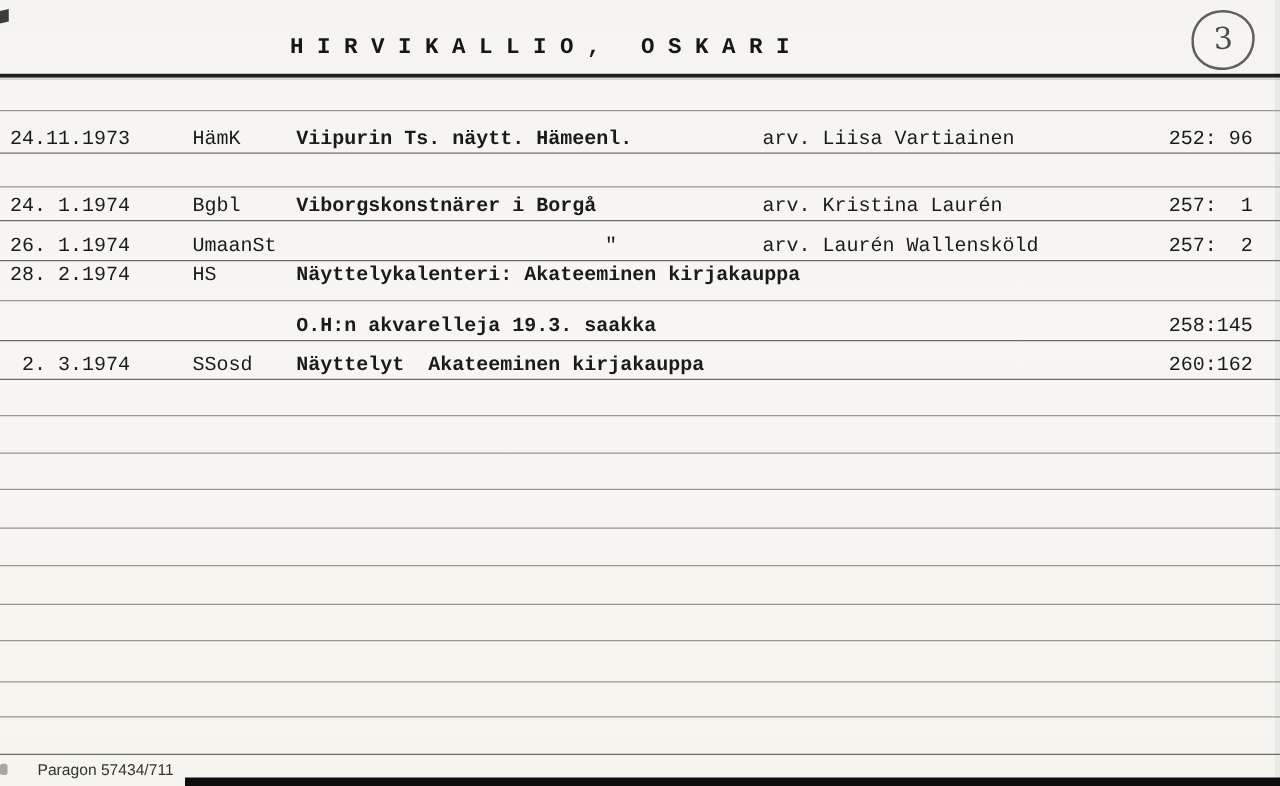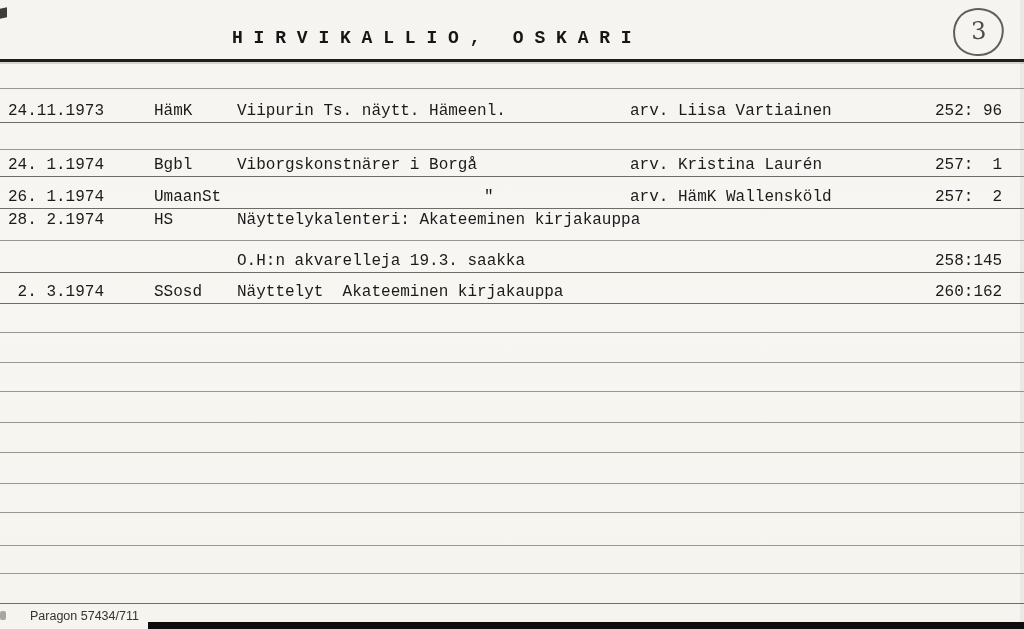--- a/index.html
+++ b/index.html
@@ -56,23 +56,23 @@
     padding-left: 48px;
   }
   .c {
     position: absolute;
     top: 0;
     white-space: pre;
     color: #1b1b1b;
   }
   .c.date  { left: 8px;   }
   .c.src   { left: 136px; margin-left: 18px; }
-  .c.desc  { left: 237px; }
+  .c.desc  { left: 237px; font-weight: bold; }
   .c.ditto { left: 484px; }
-  .c.rev   { left: 610px; margin-left: 20px; }
+  .c.rev   { left: 610px; }
   .c.ref   { left: 935px; text-align: right; }
   .page-circle {
     position: absolute;
     left: 953px;
     top: 8px;
     width: 47px;
     height: 44px;
     border: 2px solid #5f5f5c;
     border-radius: 47% 53% 49% 51% / 52% 48% 54% 46%;
     transform: rotate(-7deg);
@@ -170,21 +170,21 @@
     <span class="c desc">Viborgskonstnärer i Borgå</span>
     <span class="c ditto"></span>
     <span class="c rev">arv. Kristina Laurén</span>
     <span class="c ref">257:  1</span>
   </div>
 
   <div class="row" style="top:187px">
     <span class="c date">26. 1.1974</span>
     <span class="c src">UmaanSt</span>
     <span class="c ditto">"</span>
-    <span class="c rev">arv. HämK Wallensköld</span>
+    <span class="c rev">arv. Laurén Wallensköld</span>
     <span class="c ref">257:  2</span>
   </div>
 
   <div class="row" style="top:210px">
     <span class="c date">28. 2.1974</span>
     <span class="c src">HS</span>
     <span class="c desc">Näyttelykalenteri: Akateeminen kirjakauppa</span>
     <span class="c ditto"></span>
     <span class="c rev"></span>
     <span class="c ref"></span>

